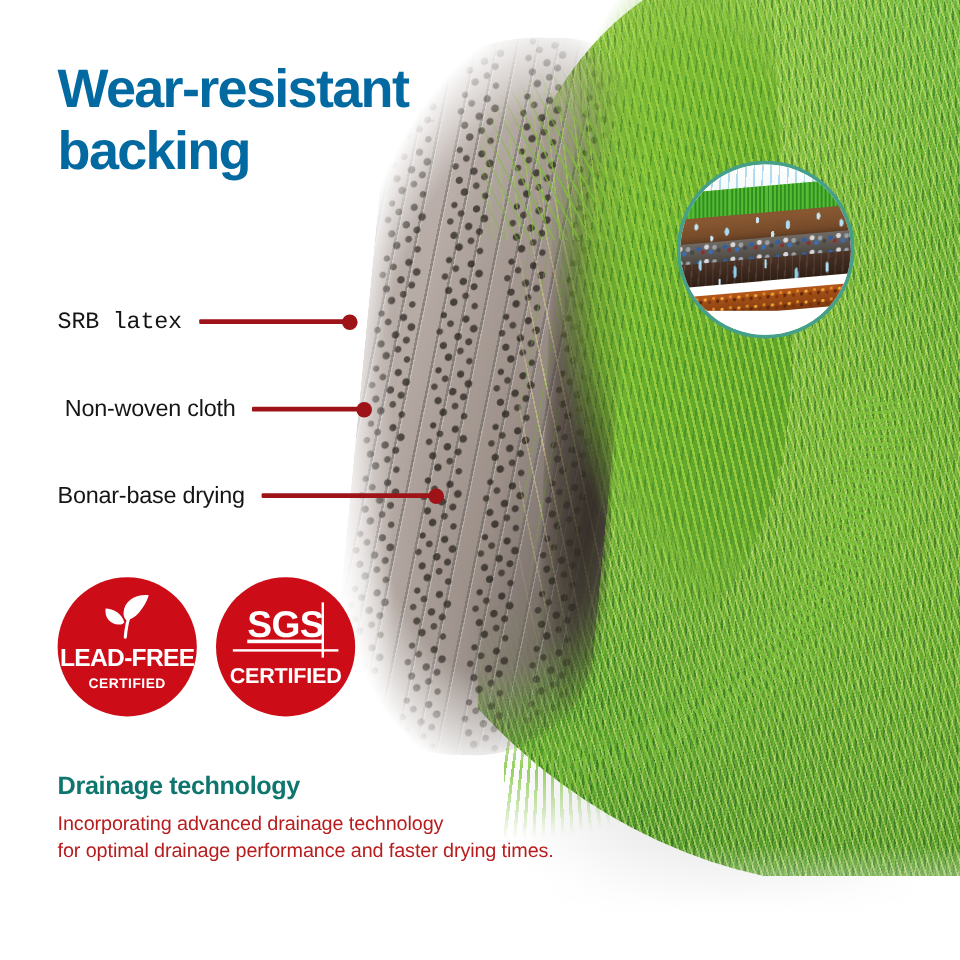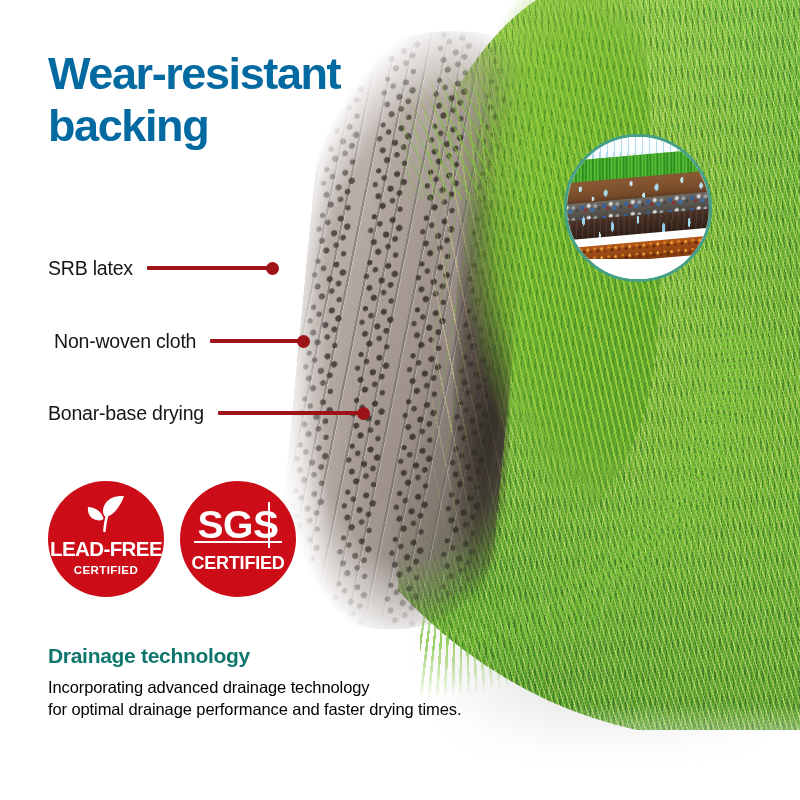--- a/index.html
+++ b/index.html
@@ -62,21 +62,21 @@
     content: "";
     position: absolute;
     right: -4px;
     top: 50%;
     width: 13px;
     height: 13px;
     margin-top: -6.5px;
     border-radius: 50%;
     background: #9d1318;
   }
-  #callout-0 { left: 48px; top: 255px; }
+  #callout-0 { left: 48px; top: 255px; font-family: Liberation Mono, monospace; }
   #callout-0 .leader { width: 128px; }
   #callout-1 { left: 38px; top: 328px; margin-left: 16px; }
   #callout-1 .leader { width: 96px; }
   #callout-2 { left: 48px; top: 400px; }
   #callout-2 .leader { width: 148px; }
 
   
   .badges {
     position: absolute;
     left: 48px;
@@ -122,24 +122,25 @@
   .badge-sgs .sgs-wrap {
     margin-top: 24px;
     position: relative;
     width: 92px;
     height: 40px;
     display: flex;
     align-items: flex-start;
     justify-content: center;
   }
   .badge-sgs .t1 {
-    font-size: 39px;
+    font-size: 31px;
     font-weight: 700;
     letter-spacing: -0.5px;
     line-height: 1;
+    text-decoration: underline;
   }
   .badge-sgs .cross-v {
     position: absolute;
     right: 14px;
     top: -3px;
     width: 2px;
     height: 46px;
     background: #ffffff;
   }
   .badge-sgs .cross-h {
@@ -169,21 +170,21 @@
     margin: 0;
     font-size: 21px;
     font-weight: 700;
     color: #0f766e;
     letter-spacing: -0.3px;
   }
   .bottom p {
     margin: 9px 0 0 0;
     font-size: 16.5px;
     line-height: 1.33;
-    color: #000000;
+    color: #b91c1c;
     white-space: pre-line;
     letter-spacing: -0.1px;
   }
 
   
   #turf {
     position: absolute;
     inset: 0;
     z-index: 10;
     pointer-events: none;

